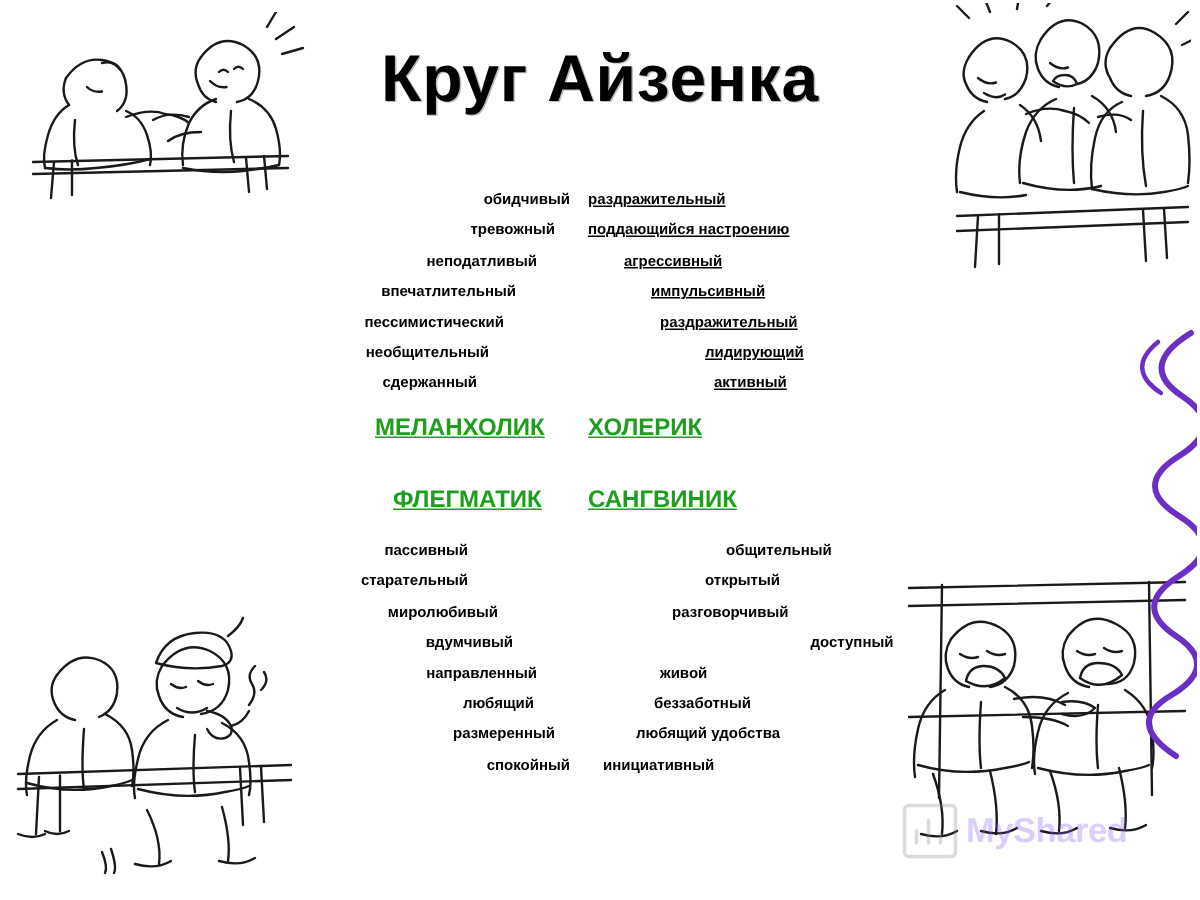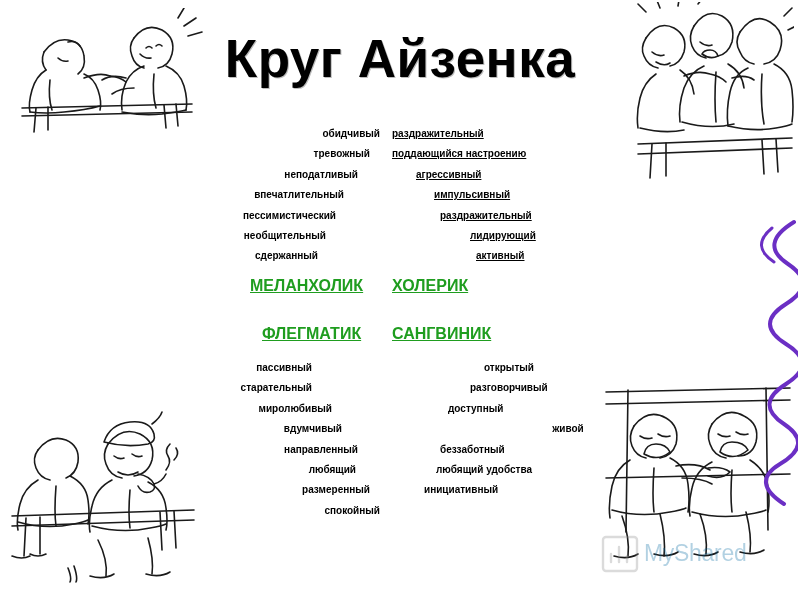--- a/index.html
+++ b/index.html
@@ -19,21 +19,21 @@
     left: 0; top: 0;
     width: 800px; height: 600px;
   }
 
   
   .title {
     position: absolute;
     left: 0; top: 28px;
     width: 800px;
     text-align: center;
-    font-size: 53px;
+    font-size: 44px;
     font-weight: bold;
     letter-spacing: 0.5px;
     color: #000000;
     text-shadow: 1px 1px 0 #bdbdbd;
   }
 
   
   .quad {
     position: absolute;
     font-size: 10px;
@@ -137,22 +137,22 @@
   #watermark {
     position: absolute;
     left: 600px; top: 534px;
     width: 190px; height: 44px;
     opacity: 0.30;
   }
   #watermark .wm-text {
     position: absolute;
     left: 44px; top: 6px;
     font-size: 23px;
-    font-weight: normal;
-    color: #0369a1;
+    font-weight: bold;
+    color: #8b5cf6;
     letter-spacing: -0.3px;
   }
 </style>
 </head>
 <body>
 
 <div id="slide">
 
   <div class="title">Круг Айзенка</div>
 
@@ -332,20 +332,21 @@
     <div>старательный</div>
     <div>миролюбивый</div>
     <div>вдумчивый</div>
     <div>направленный</div>
     <div>любящий</div>
     <div>размеренный</div>
     <div>спокойный</div>
   </div>
 
   <div class="quad" id="quad-br">
+    <div>общительный</div>
     <div>открытый</div>
     <div>разговорчивый</div>
     <div>доступный</div>
     <div>живой</div>
     <div>беззаботный</div>
     <div>любящий удобства</div>
     <div>инициативный</div>
   </div>
 
   <div class="type-label" id="label-melancholic">МЕЛАНХОЛИК</div>

